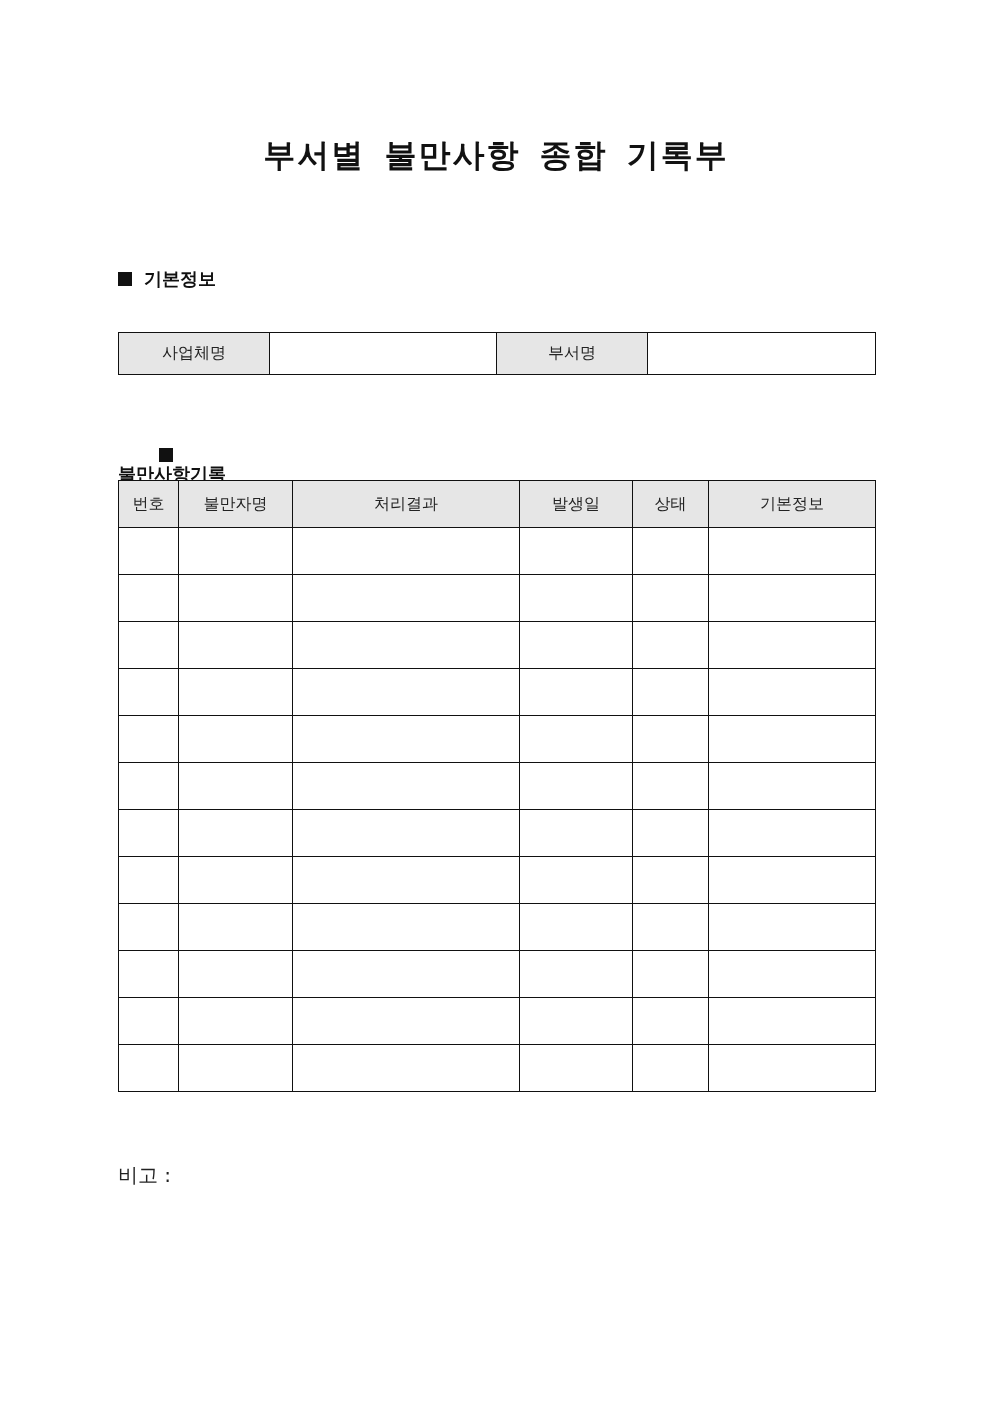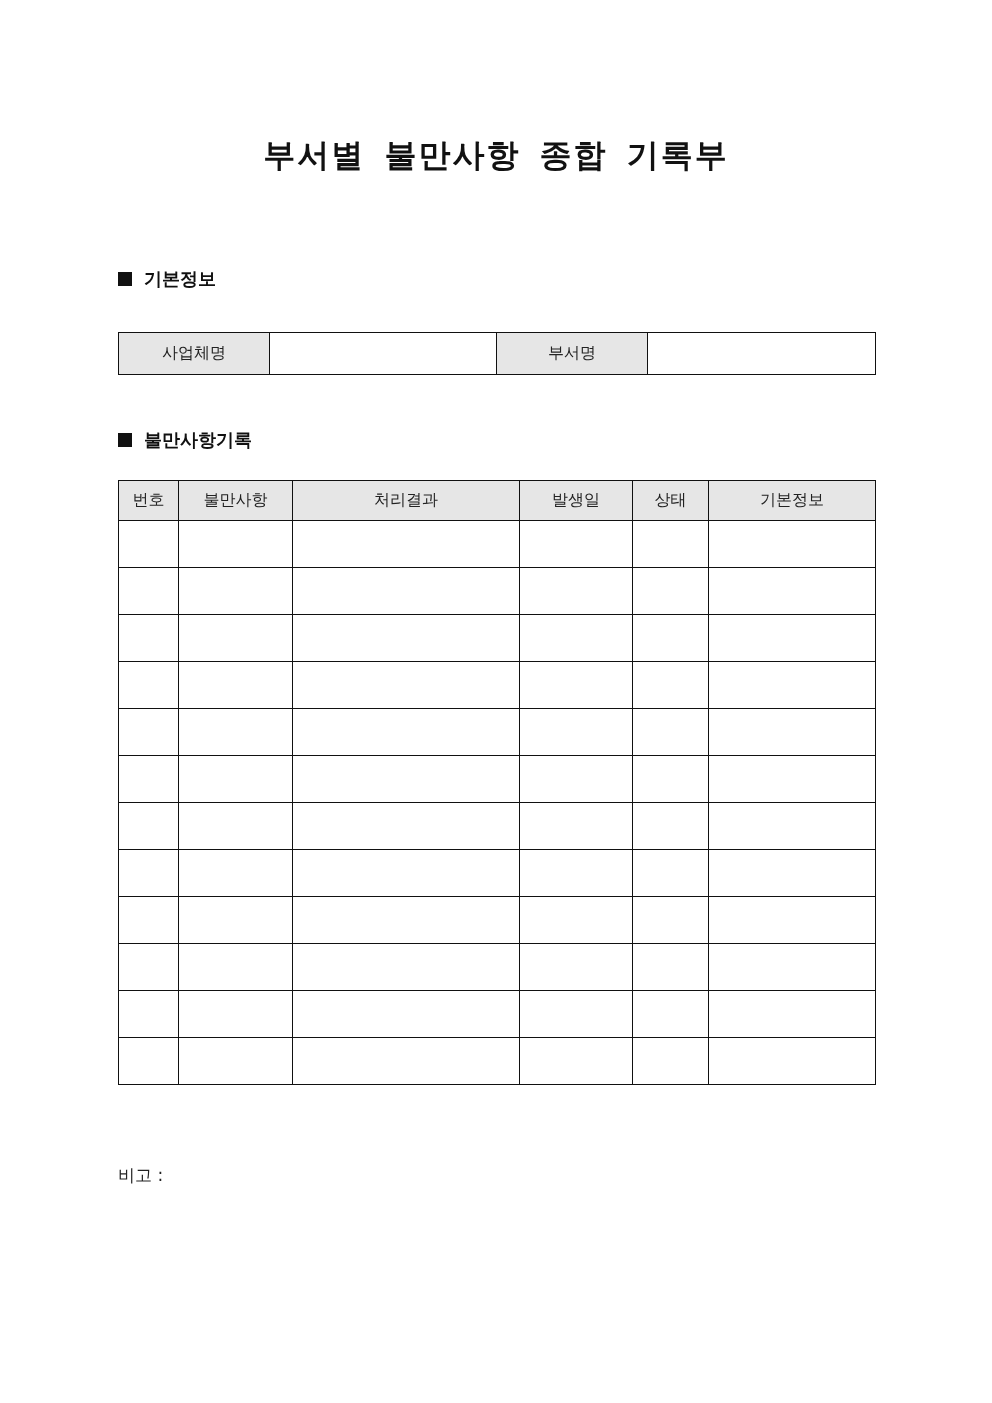--- a/index.html
+++ b/index.html
@@ -65,33 +65,33 @@
       top: 292px;
       margin-top: 40px;
     }
     #basic-info-table tr {
       height: 42px;
     }
     #complaint-table {
       top: 480px;
     }
     #complaint-table tr.header-row {
-      height: 40px;
+      height: 47px;
     }
     #complaint-table tr.body-row {
       height: 47px;
     }
     #complaint-table th {
       background: #e6e6e6;
     }
     .remarks {
       position: absolute;
       left: 118px;
       top: 1163px;
-      font-size: 17px;
+      font-size: 20px;
       line-height: 24px;
       color: #222222;
     }
     .remarks .remarks-value {
       display: inline-block;
       min-width: 200px;
     }
   </style>
 </head>
 <body>
@@ -113,38 +113,38 @@
   <tbody>
       <tr>
     <td class="label-cell">사업체명</td>
     <td></td>
     <td class="label-cell">부서명</td>
     <td></td>
   </tr>
 </tbody>
   </table>
 
-<div class="section-heading" style="top:428px;">
+<div class="section-heading" style="top:448px;flex-direction:column;">
   <span class="square"></span>
   <span>불만사항기록</span>
 </div>
 
 <table id="complaint-table">
   <colgroup>
     <col style="width:60px">
     <col style="width:114px">
     <col style="width:227px">
     <col style="width:113px">
     <col style="width:76px">
     <col style="width:167px">
   </colgroup>
   <thead>
     <tr class="header-row">
       <th>번호</th>
-      <th>불만사항</th>
+      <th>불만자명</th>
       <th>처리결과</th>
       <th>발생일</th>
       <th>상태</th>
       <th>기본정보</th>
     </tr>
   </thead>
   <tbody id="complaint-body">
     <tr class="body-row">
       <td></td>
       <td></td>

